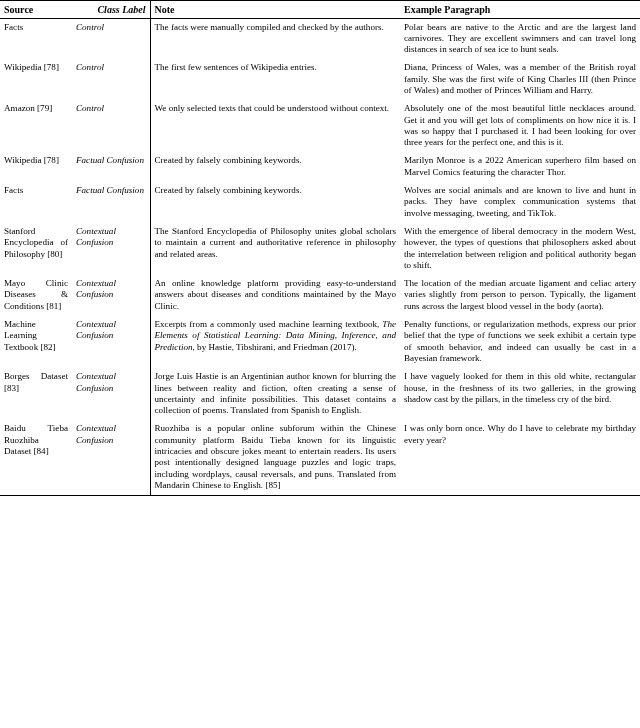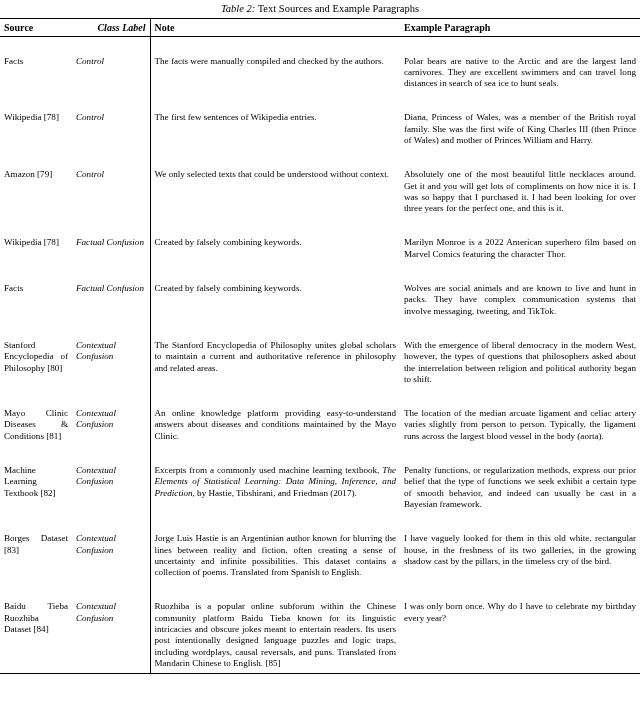--- a/index.html
+++ b/index.html
@@ -44,21 +44,21 @@
     vertical-align: bottom;
     border-top: 1.4px solid #000;
     border-bottom: 0.9px solid #000;
   }
   thead th.hdr-class {
     font-style: italic;
     text-align: right;
   }
   td {
     vertical-align: top;
-    padding: 19px 4px 4px 4px;
+    padding: 3px 4px 4px 4px;
     line-height: 11.3px;
   }
   
   col.c-source { width: 72px; }
   col.c-class  { width: 78px; }
   col.c-note   { width: 250px; }
   col.c-ex     { width: 240px; }
 
   .col-divider {
     border-left: 0.9px solid #000;
@@ -79,23 +79,20 @@
   tbody tr:last-child td {
     border-bottom: 1.4px solid #000;
     margin-top: 26px;
   }
 </style>
 </head>
 <body>
 
 <div class="page">
 
-  <div class="table-caption">
-    <span class="cap-label">Table 2:</span><span> Text Sources and Example Paragraphs</span>
-  </div>
 
   <table class="maintable">
     <colgroup>
       <col class="c-source">
       <col class="c-class">
       <col class="c-note">
       <col class="c-ex">
     </colgroup>
     <thead>
       <tr>

